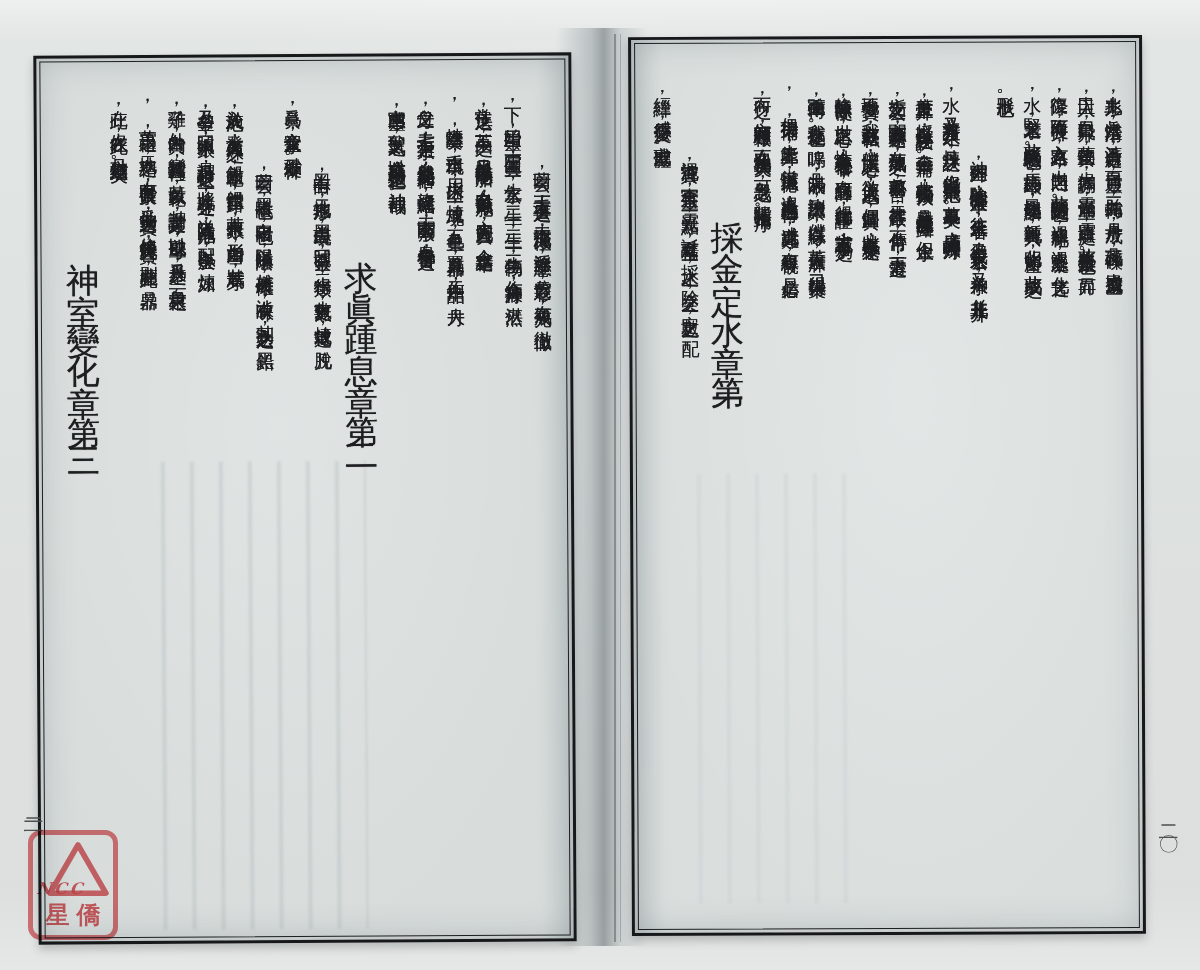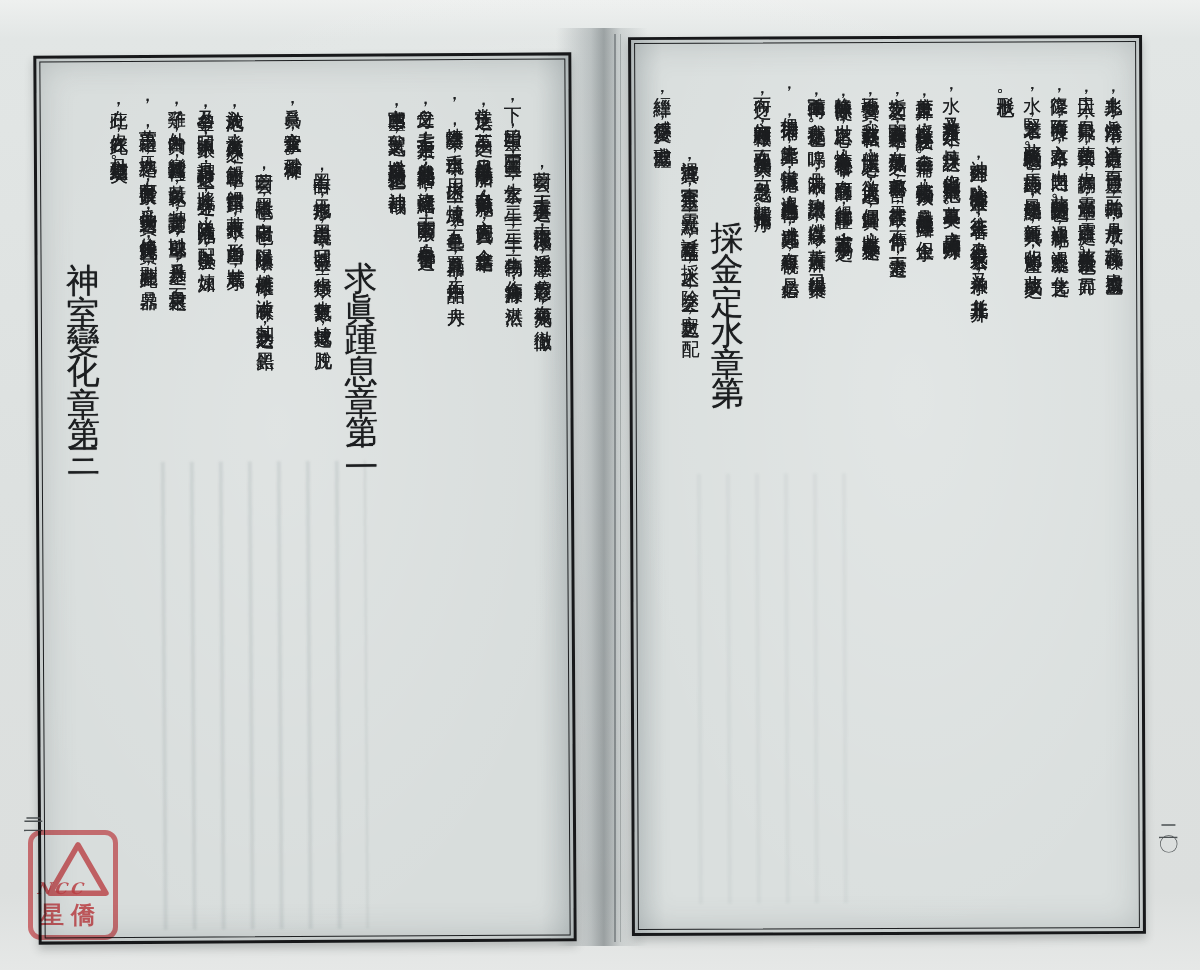--- a/index.html
+++ b/index.html
@@ -116,21 +116,21 @@
     z-index:5;
   }
   .wm-triangle{position:absolute; left:14px; top:6px; width:62px; height:56px;}
   .wm-ncc{
     position:absolute; left:5px; top:44px;
     font-style:italic; transform:skewX(-8deg);
     font-size:16px; letter-spacing:3px;
     color:rgba(219,72,77,0.85); font-weight:600;
   }
   .wm-brand{
-    position:absolute; left:0; right:0; bottom:4px; text-align:left;
+    position:absolute; left:0; right:0; bottom:4px; text-align:center;
     font-size:24px; letter-spacing:7px; text-indent:7px;
     color:rgba(219,72,77,0.85); font-weight:600;
   }
 </style>
 </head>
 <body>
 
 <div class="scan">
 
   <div class="gutter"></div>

